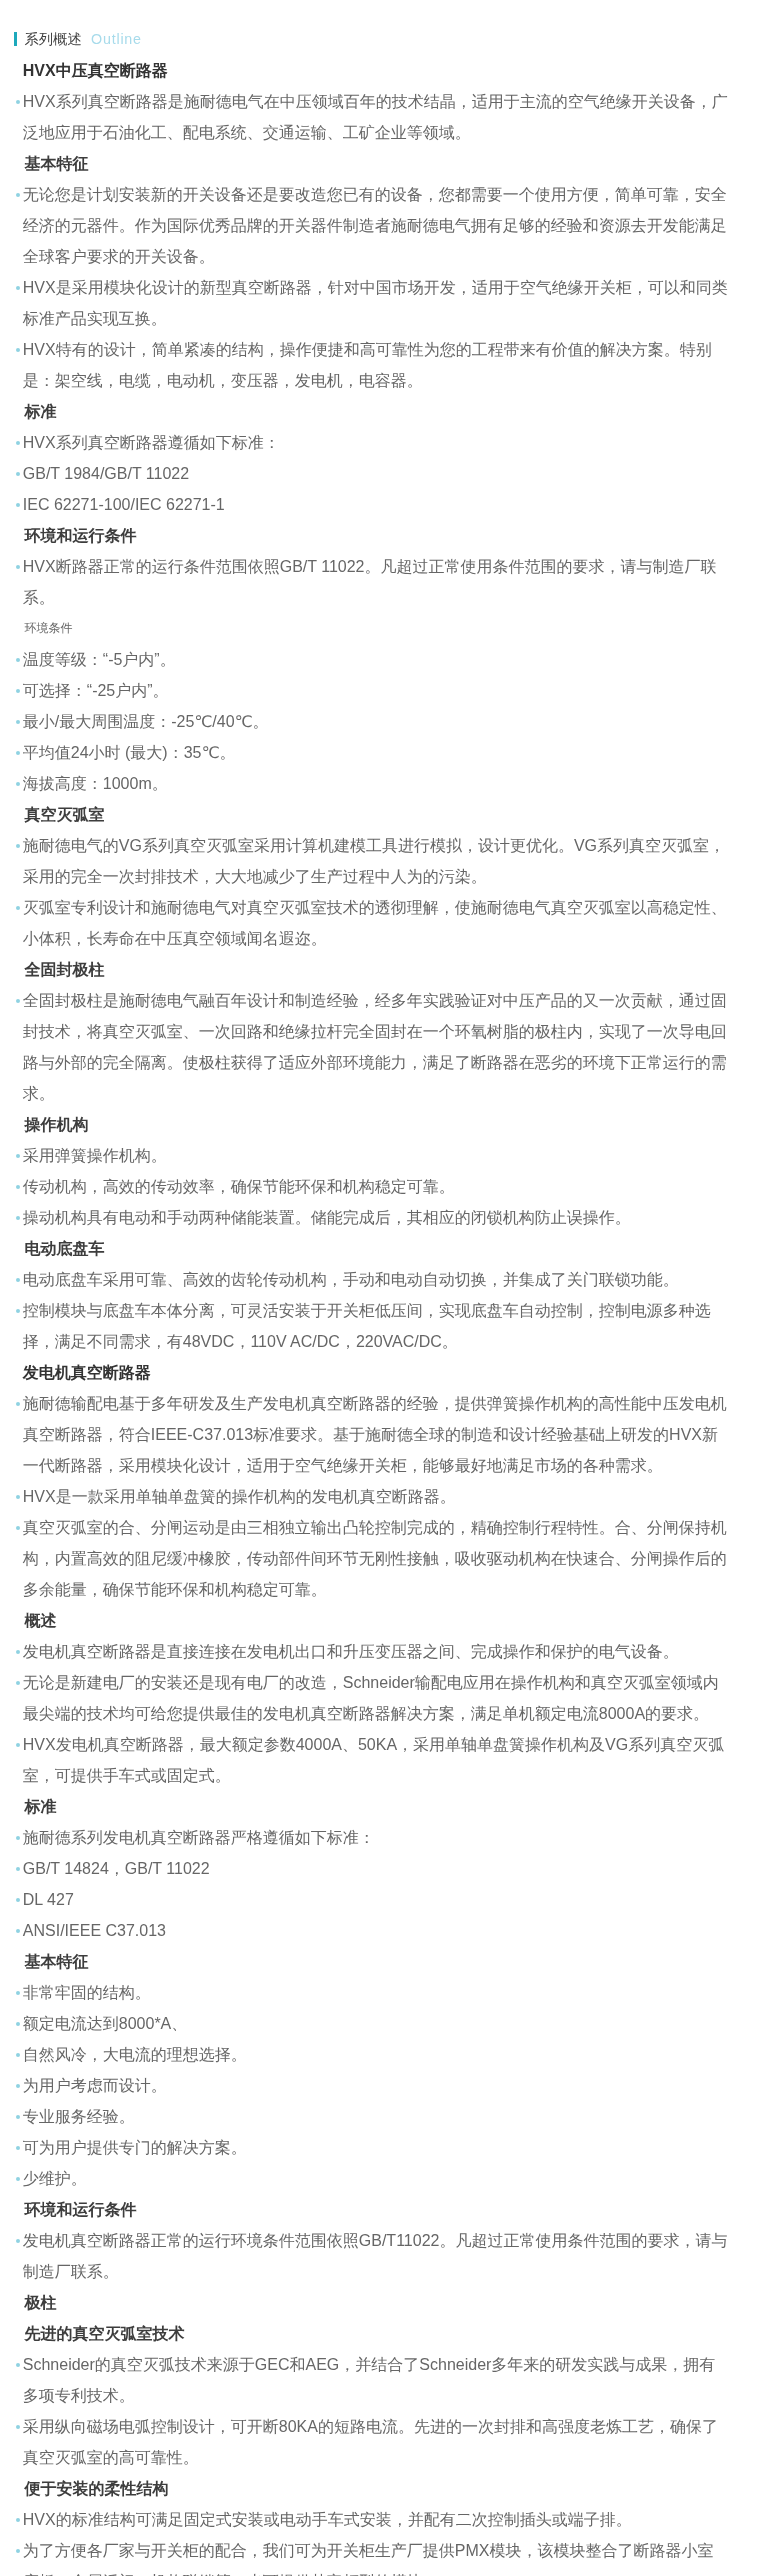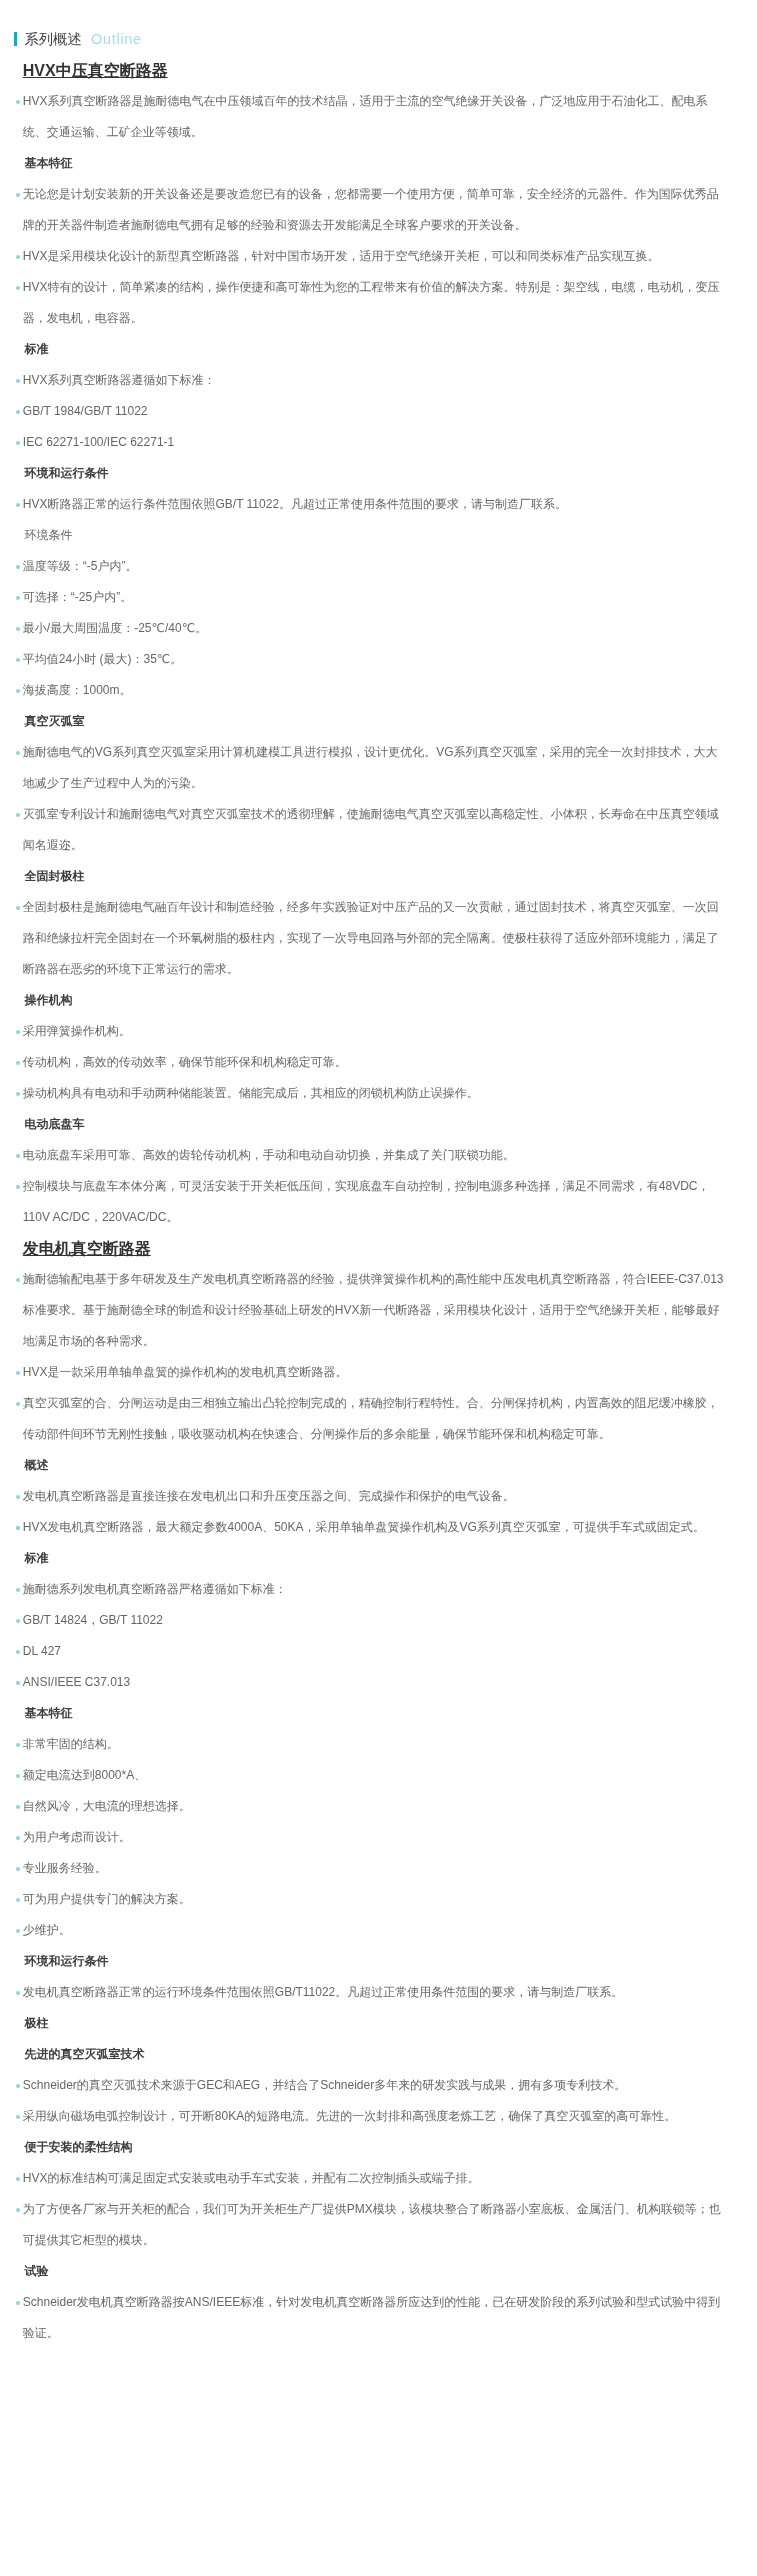--- a/index.html
+++ b/index.html
@@ -18,28 +18,28 @@
   .doc-header { line-height:31px; white-space:nowrap; }
   .accent-bar {
     display:inline-block;
     width:3.4px; height:14.3px;
     background:#1da9bc;
     margin-right:7.6px;
     vertical-align:-1.7px;
   }
   .doc-title { font-size:14.3px; color:#3f3f3f; }
   .doc-subtitle { font-size:14.3px; color:#a7dbeb; margin-left:9.3px; letter-spacing:0.8px; }
-  .h1 { font-size:16px; font-weight:bold; color:#333333; margin:0 0 0 9.3px; line-height:31px;text-decoration:underline; }
-  .h2 { font-size:12px; font-weight:bold; color:#3d3d3d; margin:0 0 0 11px; line-height:31px; }
+  .h1 { font-size:16px; font-weight:bold; color:#333333; margin:0 0 0 9.3px; line-height:31px; }
+  .h2 { font-size:16px; font-weight:bold; color:#3d3d3d; margin:0 0 0 11px; line-height:31px; }
   .plain { font-size:12px; color:#666666; margin:0 0 0 11px; line-height:31px; }
   .bullet {
     position:relative;
     margin:0;
     padding-left:9.3px;
-    font-size:12px;
+    font-size:16px;
     color:#666666;
     line-height:31px;
   }
   .dot {
     position:absolute;
     left:2.5px; top:13.5px;
     width:4.2px; height:4.2px;
     border-radius:50%;
     background:#8fd2e2;
   }
@@ -81,21 +81,21 @@
       <p class="bullet"><span class="dot"></span><span>操动机构具有电动和手动两种储能装置。储能完成后，其相应的闭锁机构防止误操作。</span></p>
       <p class="h2">电动底盘车</p>
       <p class="bullet"><span class="dot"></span><span>电动底盘车采用可靠、高效的齿轮传动机构，手动和电动自动切换，并集成了关门联锁功能。</span></p>
       <p class="bullet"><span class="dot"></span><span>控制模块与底盘车本体分离，可灵活安装于开关柜低压间，实现底盘车自动控制，控制电源多种选择，满足不同需求，有48VDC，110V AC/DC，220VAC/DC。</span></p>
       <h2 class="h1">发电机真空断路器</h2>
       <p class="bullet"><span class="dot"></span><span>施耐德输配电基于多年研发及生产发电机真空断路器的经验，提供弹簧操作机构的高性能中压发电机真空断路器，符合IEEE-C37.013标准要求。基于施耐德全球的制造和设计经验基础上研发的HVX新一代断路器，采用模块化设计，适用于空气绝缘开关柜，能够最好地满足市场的各种需求。</span></p>
       <p class="bullet"><span class="dot"></span><span>HVX是一款采用单轴单盘簧的操作机构的发电机真空断路器。</span></p>
       <p class="bullet"><span class="dot"></span><span>真空灭弧室的合、分闸运动是由三相独立输出凸轮控制完成的，精确控制行程特性。合、分闸保持机构，内置高效的阻尼缓冲橡胶，传动部件间环节无刚性接触，吸收驱动机构在快速合、分闸操作后的多余能量，确保节能环保和机构稳定可靠。</span></p>
       <p class="h2">概述</p>
       <p class="bullet"><span class="dot"></span><span>发电机真空断路器是直接连接在发电机出口和升压变压器之间、完成操作和保护的电气设备。</span></p>
-      <p class="bullet"><span class="dot"></span></p>
+      <p class="bullet"><span class="dot"></span><span>无论是新建电厂的安装还是现有电厂的改造，Schneider输配电应用在操作机构和真空灭弧室领域内最尖端的技术均可给您提供最佳的发电机真空断路器解决方案，满足单机额定电流8000A的要求。</span></p>
       <p class="bullet"><span class="dot"></span><span>HVX发电机真空断路器，最大额定参数4000A、50KA，采用单轴单盘簧操作机构及VG系列真空灭弧室，可提供手车式或固定式。</span></p>
       <p class="h2">标准</p>
       <p class="bullet"><span class="dot"></span><span>施耐德系列发电机真空断路器严格遵循如下标准：</span></p>
       <p class="bullet"><span class="dot"></span><span>GB/T 14824，GB/T 11022</span></p>
       <p class="bullet"><span class="dot"></span><span>DL 427</span></p>
       <p class="bullet"><span class="dot"></span><span>ANSI/IEEE C37.013</span></p>
       <p class="h2">基本特征</p>
       <p class="bullet"><span class="dot"></span><span>非常牢固的结构。</span></p>
       <p class="bullet"><span class="dot"></span><span>额定电流达到8000*A、</span></p>
       <p class="bullet"><span class="dot"></span><span>自然风冷，大电流的理想选择。</span></p>

